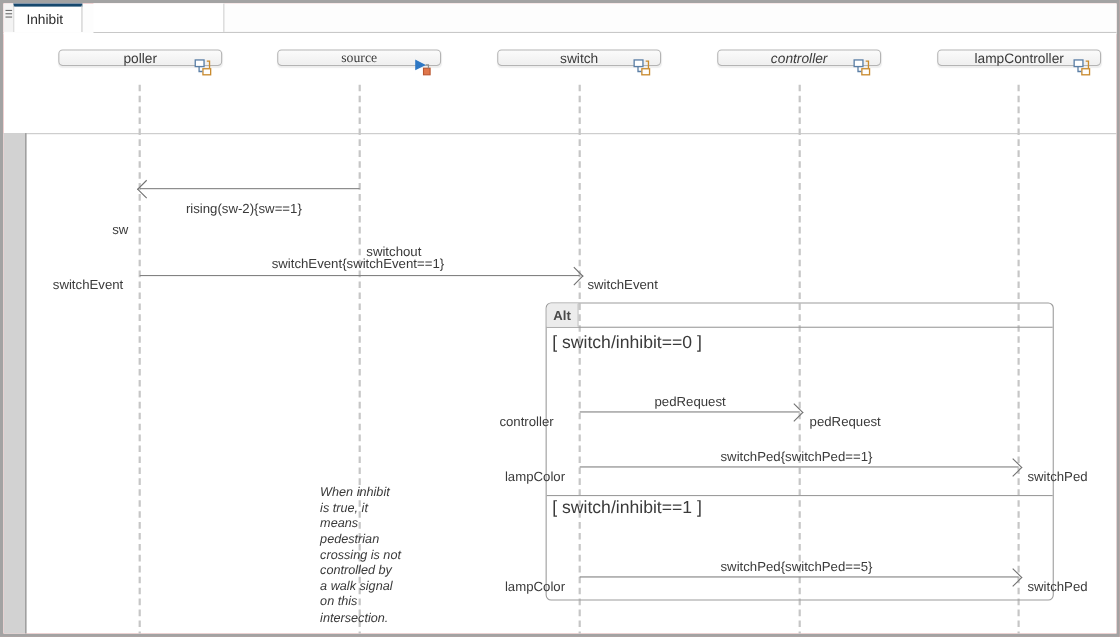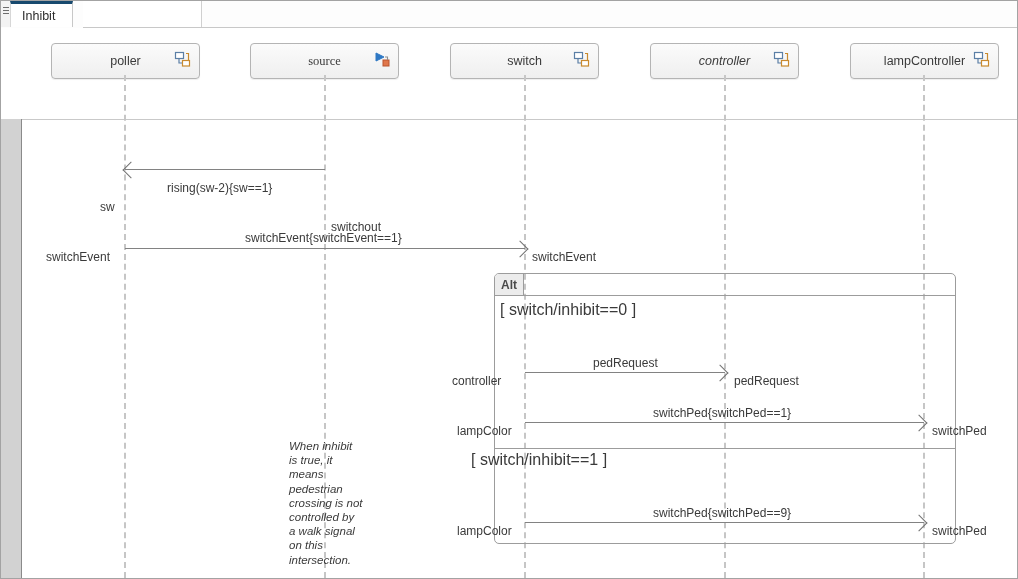--- a/index.html
+++ b/index.html
@@ -3,21 +3,21 @@
 <meta charset="utf-8">
 <style>
   html,body{margin:0;padding:0;}
   body{
     width:1018px;height:579px;overflow:hidden;
     background:#ffffff;
     font-family:"Liberation Sans", sans-serif;
     font-size:12px;color:#333333;
     -webkit-font-smoothing:antialiased;
   }
-  #app{position:relative;width:1018px;height:579px;box-sizing:border-box;border:1px solid #a3a3a3;overflow:hidden;background:#fca5a5;}
+  #app{position:relative;width:1018px;height:579px;box-sizing:border-box;border:3px solid #a3a3a3;overflow:hidden;background:#fca5a5;}
 
   
   .tabbar{position:absolute;left:0;top:0;width:1018px;height:27px;background:#fdfdfd;border-bottom:1px solid #c8c8c8;}
   .tabbar-gutter{position:absolute;left:0;top:0;width:9px;height:26px;background:#f3f3f3;border-right:1px solid #d8d8d8;}
   .hamburger{position:absolute;left:2px;top:6px;width:6px;height:9px;}
   .hamburger i{display:block;height:1px;background:#6d6d6d;margin-bottom:2px;}
   .tab{position:absolute;left:9px;top:0;height:26px;min-width:63px;box-sizing:border-box;
        background:#ffffff;border-right:1px solid #c8c8c8;border-left:1px solid #d7d7d7;
        border-top:3px solid #17496e;display:flex;align-items:center;padding:0 11px;}
   .tab-label{font-size:12.5px;color:#2b2b2b;white-space:nowrap;}
@@ -25,21 +25,21 @@
   .tab-filler2{position:absolute;left:82px;top:0;width:119px;height:26px;background:#fff;border-right:1px solid #d0d0d0;box-sizing:border-box;}
 
   
   .canvas{position:absolute;left:0;top:27px;width:1016px;height:550px;background:#ffffff;overflow:hidden;}
 
   
   .ruler{position:absolute;left:0;top:91px;width:21px;bottom:0;background:#d2d2d2;border-right:1px solid #8a8a8a;box-sizing:border-box;}
   .hsep{position:absolute;left:0;right:0;top:91px;height:1px;background:#c9c9c9;}
 
   
-  .head{position:absolute;top:15px;height:36px;box-sizing:border-box;
+  .head{position:absolute;top:15px;height:15px;box-sizing:border-box;
         background:linear-gradient(#fbfbfb,#efefef);
         border:1px solid #b4b4b4;border-radius:4px;
         display:flex;align-items:center;justify-content:center;
         box-shadow:0 1px 1px rgba(0,0,0,.07);}
   .head-label{font-size:12.5px;color:#3b3b3b;}
   .head-icon{position:absolute;right:7px;top:6px;width:19px;height:19px;}
 
   
   .lifeline{position:absolute;width:0;border-left:2px dashed #c6c6c6;}
 
@@ -168,37 +168,37 @@
 
     <div class="frag" style="left:493px;top:245px;width:462px;height:271px;">
       <div class="frag-tabrow"></div>
       <div class="frag-tab">
         <span>Alt</span>
       </div>
       <div class="frag-div" style="top:174px;"></div>
     </div>
 
     <div class="guard" style="left:499px;top:273px;">[ switch/inhibit==0 ]</div>
-    <div class="guard" style="left:470px;top:423px;">[ switch/inhibit==1 ]</div>
+    <div class="guard" style="left:499px;top:423px;">[ switch/inhibit==1 ]</div>
 
     <div class="msgline" style="left:524px;top:344px;width:200px;"></div>
     <div class="arrow right" style="left:713px;top:339px;"></div>
     <div class="msglabel" style="left:592px;top:328px;">pedRequest</div>
     <div class="endlabel" style="left:451px;top:346px;">controller</div>
     <div class="endlabel" style="left:733px;top:346px;">pedRequest</div>
 
     <div class="msgline" style="left:524px;top:394px;width:399px;"></div>
     <div class="arrow right" style="left:912px;top:389px;"></div>
     <div class="msglabel" style="left:652px;top:378px;">switchPed{switchPed==1}</div>
     <div class="endlabel" style="left:456px;top:396px;">lampColor</div>
     <div class="endlabel" style="left:931px;top:396px;">switchPed</div>
 
     <div class="msgline" style="left:524px;top:494px;width:399px;"></div>
     <div class="arrow right" style="left:912px;top:489px;"></div>
-    <div class="msglabel" style="left:652px;top:478px;">switchPed{switchPed==9}</div>
+    <div class="msglabel" style="left:652px;top:478px;">switchPed{switchPed==5}</div>
     <div class="endlabel" style="left:456px;top:496px;">lampColor</div>
     <div class="endlabel" style="left:931px;top:496px;">switchPed</div>
 
     <div class="note" style="left:288px;top:411px;">When inhibit
 is true, it
 means
 pedestrian
 crossing is not
 controlled by
 a walk signal

